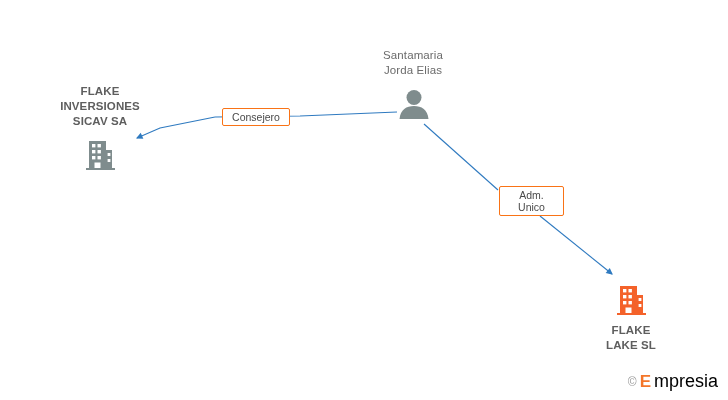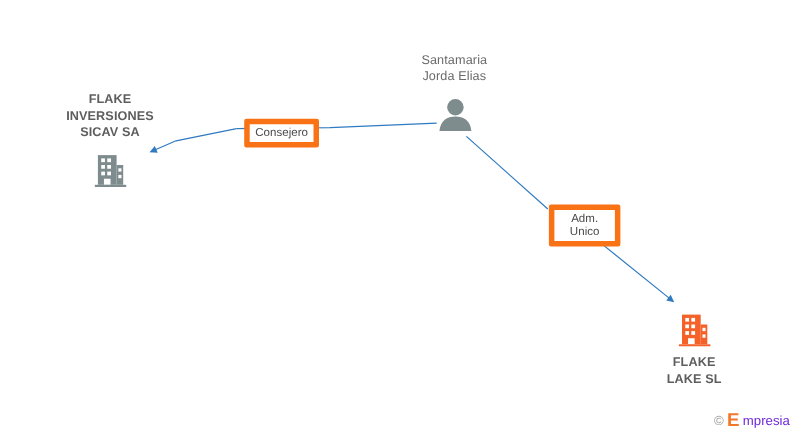--- a/index.html
+++ b/index.html
@@ -30,21 +30,21 @@
   .person-label {
     color: #6b6b6b;
   }
   .company-label {
     color: #5e5e5e;
     font-weight: bold;
   }
   .edge-label {
     position: absolute;
     background: #ffffff;
-    border: 5px solid #f97316;
+    border: 1px solid #f97316;
     color: #4a4a4a;
     font-size: 10.5px;
     line-height: 12px;
     text-align: center;
     padding: 2px 5px;
     border-radius: 2px;
     white-space: pre-line;
     box-sizing: border-box;
   }
   .icon-wrap {
@@ -71,22 +71,22 @@
   .watermark .wm-c {
     font-size: 12px;
     color: #9a9a9a;
   }
   .watermark .wm-e {
     color: #f4762a;
     font-size: 17px;
     font-weight: bold;
   }
   .watermark .wm-rest {
-    color: #6d28d9;
-    font-size: 12px;
+    color: #000000;
+    font-size: 18px;
   }
 </style>
 </head>
 <body>
 
 <div id="canvas">
 
   <svg class="lines" viewBox="0 0 728 400">
     <defs>
       <marker id="arrowLeft" markerWidth="8" markerHeight="8" refX="6" refY="4" orient="auto" markerUnits="strokeWidth">

